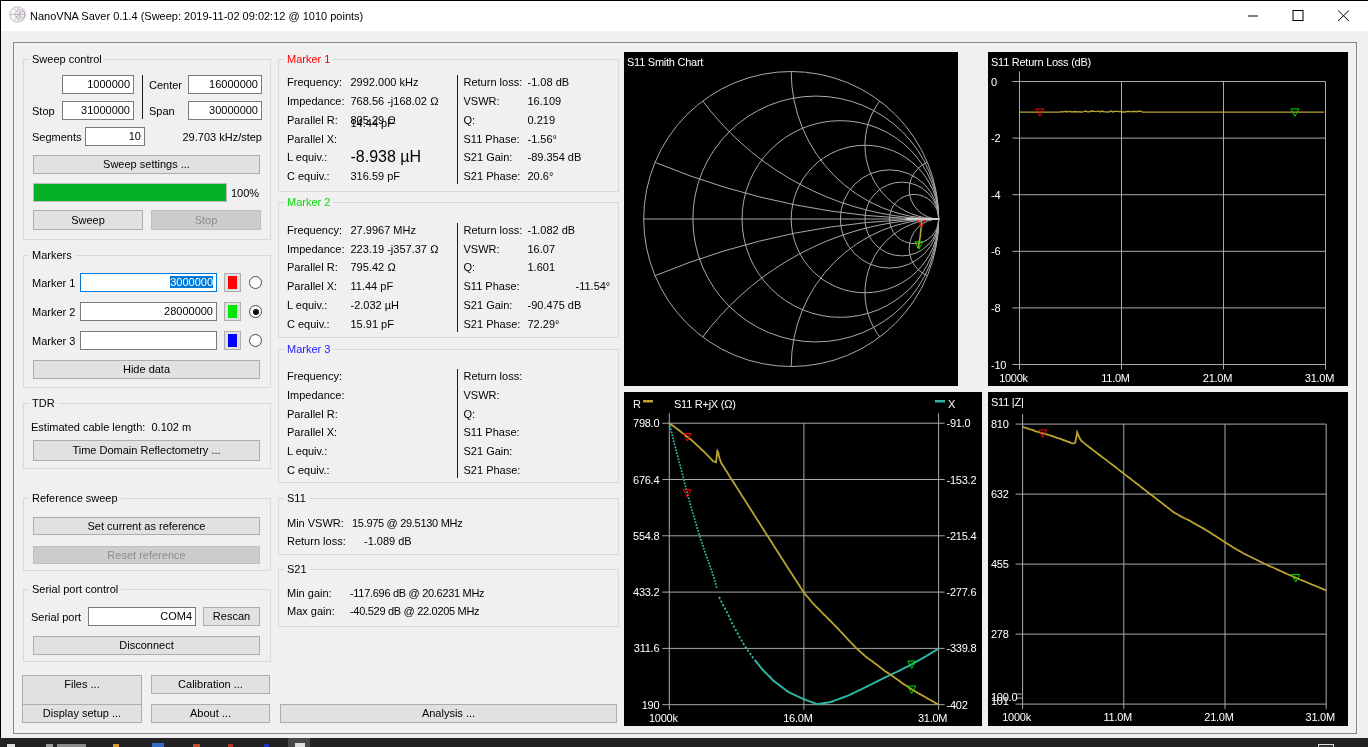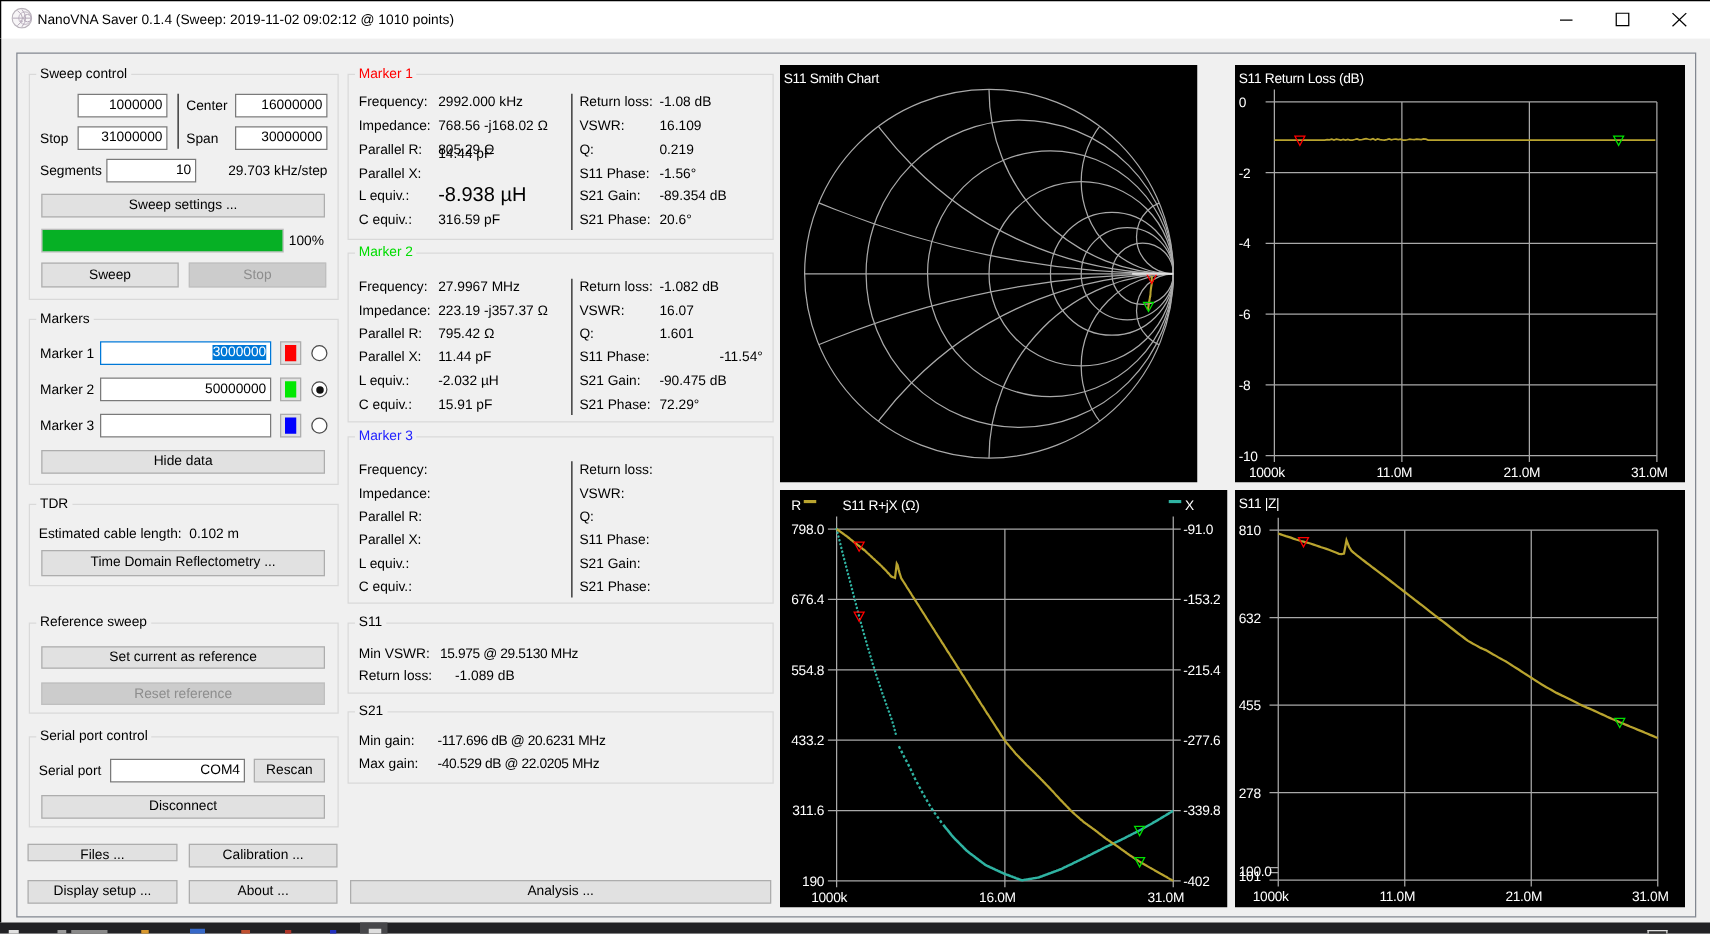--- a/index.html
+++ b/index.html
@@ -38,37 +38,37 @@
 <div class="t" style="left:48px;top:76.5px;color:#000;font-size:15px;margin-left:24px;">Start</div>
 <div class="inp" style="left:62px;top:75px;width:72px;height:19px;line-height:17px">1000000</div>
 <div style="position:absolute;left:142px;top:75px;width:1px;height:44px;background:#1a1a1a"></div>
 <div class="t" style="left:149px;top:76.5px;color:#000;font-size:11px;">Center</div>
 <div class="inp" style="left:188px;top:75px;width:74px;height:19px;line-height:17px">16000000</div>
 <div class="t" style="left:32px;top:102.5px;color:#000;font-size:11px;">Stop</div>
 <div class="inp" style="left:62px;top:101px;width:72px;height:19px;line-height:17px">31000000</div>
 <div class="t" style="left:149px;top:102.5px;color:#000;font-size:11px;">Span</div>
 <div class="inp" style="left:188px;top:101px;width:74px;height:19px;line-height:17px">30000000</div>
 <div class="t" style="left:32px;top:128.5px;color:#000;font-size:11px;">Segments</div>
-<div class="inp" style="left:85px;top:127px;width:72px;height:19px;line-height:17px">10</div>
+<div class="inp" style="left:85px;top:127px;width:60px;height:19px;line-height:17px">10</div>
 <div class="t" style="right:1106px;top:128.5px;color:#000;font-size:11px;">29.703 kHz/step</div>
 <div class="btn" style="left:33px;top:155px;width:227px;height:19px;line-height:17px">Sweep settings ...</div>
 <div style="position:absolute;left:33px;top:183px;width:194px;height:19px;border:1px solid #bcbcbc;background:#e6e6e6"></div>
 <div style="position:absolute;left:34px;top:184px;width:192px;height:17px;background:#06b025"></div>
 <div class="t" style="left:231px;top:184.5px;color:#000;font-size:11px;">100%</div>
 <div class="btn" style="left:33px;top:210px;width:110px;height:20px;line-height:18px">Sweep</div>
 <div class="btn dis" style="left:151px;top:210px;width:110px;height:20px;line-height:18px">Stop</div>
 <div class="grp" style="left:23px;top:255px;width:248px;height:133px"></div>
 <div class="grplab" style="left:29px;top:248px;color:#000">Markers</div>
 <div class="t" style="left:32px;top:274.5px;color:#000;font-size:11px;">Marker 1</div>
 <div class="inp foc" style="left:80px;top:273px;width:137px;height:19px;line-height:17px"><span class="sel">3000000</span></div>
 <div class="swb" style="left:224px;top:273px"></div>
 <div style="position:absolute;left:228px;top:276px;width:9px;height:13px;background:#ff0000"></div>
 <div class="radio" style="left:249.0px;top:276.0px"></div>
 <div class="t" style="left:32px;top:303.5px;color:#000;font-size:11px;">Marker 2</div>
-<div class="inp" style="left:80px;top:302px;width:137px;height:19px;line-height:17px">50000000</div>
+<div class="inp" style="left:80px;top:302px;width:137px;height:19px;line-height:17px">28000000</div>
 <div class="swb" style="left:224px;top:302px"></div>
 <div style="position:absolute;left:228px;top:305px;width:9px;height:13px;background:#00e800"></div>
 <div class="radio" style="left:249.0px;top:305.0px">
     <div class="radot"></div>
   </div>
 <div class="t" style="left:32px;top:332.5px;color:#000;font-size:11px;">Marker 3</div>
 <div class="inp" style="left:80px;top:331px;width:137px;height:19px;line-height:17px"></div>
 <div class="swb" style="left:224px;top:331px"></div>
 <div style="position:absolute;left:228px;top:334px;width:9px;height:13px;background:#0000ff"></div>
 <div class="radio" style="left:249.0px;top:334.0px"></div>
@@ -80,21 +80,21 @@
 <div class="grp" style="left:23px;top:498px;width:248px;height:73px"></div>
 <div class="grplab" style="left:29px;top:491px;color:#000">Reference sweep</div>
 <div class="btn" style="left:33px;top:517px;width:227px;height:18px;line-height:16px">Set current as reference</div>
 <div class="btn dis" style="left:33px;top:546px;width:227px;height:18px;line-height:16px">Reset reference</div>
 <div class="grp" style="left:23px;top:589px;width:248px;height:73px"></div>
 <div class="grplab" style="left:29px;top:582px;color:#000">Serial port control</div>
 <div class="t" style="left:31px;top:608.5px;color:#000;font-size:11px;">Serial port</div>
 <div class="inp" style="left:88px;top:607px;width:108px;height:19px;line-height:17px">COM4</div>
 <div class="btn" style="left:203px;top:607px;width:57px;height:19px;line-height:17px">Rescan</div>
 <div class="btn" style="left:33px;top:636px;width:227px;height:19px;line-height:17px">Disconnect</div>
-<div class="btn" style="left:22px;top:675px;width:120px;height:14px;line-height:17px">Files ...</div>
+<div class="btn" style="left:22px;top:675px;width:120px;height:30px;line-height:17px">Files ...</div>
 <div class="btn" style="left:151px;top:675px;width:119px;height:19px;line-height:17px">Calibration ...</div>
 <div class="btn" style="left:22px;top:704px;width:120px;height:19px;line-height:17px">Display setup ...</div>
 <div class="btn" style="left:151px;top:704px;width:119px;height:19px;line-height:17px">About ...</div>
 <div class="grp" style="left:278px;top:59px;width:341px;height:133px"></div>
 <div class="grplab" style="left:284px;top:52px;color:#ff0000">Marker 1</div>
 <div class="t" style="left:287px;top:74.2px;color:#000;font-size:11px;">Frequency:</div>
 <div class="t" style="left:350.5px;top:74.2px;color:#000;font-size:11px;">2992.000 kHz</div>
 <div class="t" style="left:463.5px;top:74.2px;color:#000;font-size:11px;">Return loss:</div>
 <div class="t" style="left:527.5px;top:74.2px;color:#000;font-size:11px;">-1.08 dB</div>
 <div class="t" style="left:287px;top:93px;color:#000;font-size:11px;">Impedance:</div>

